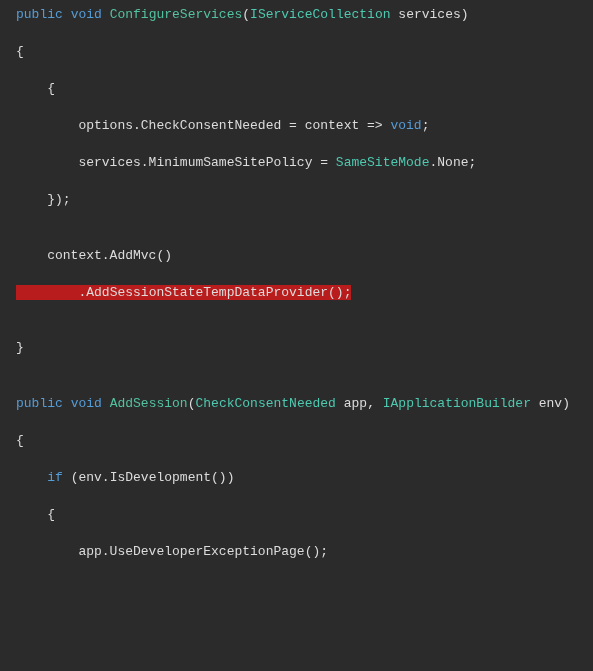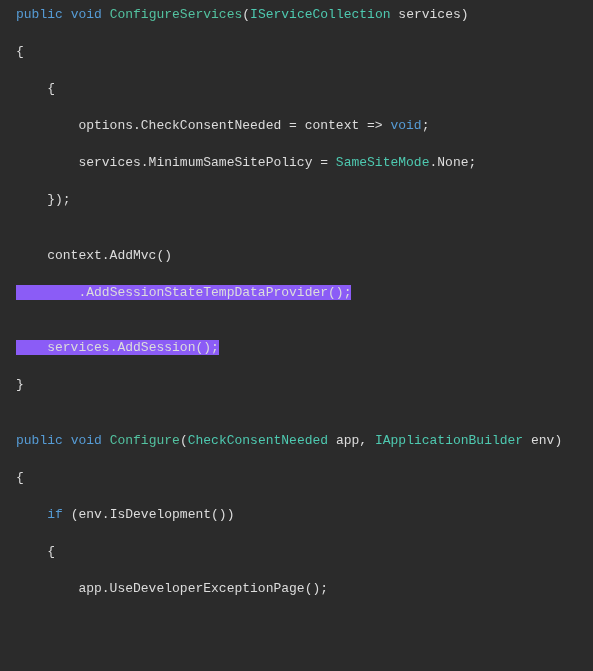--- a/index.html
+++ b/index.html
@@ -14,44 +14,43 @@
     margin: 0;
     padding: 6px 0 0 0;
     font-family: Consolas, "Courier New", monospace;
     font-size: 13px;
     line-height: 18.5px;
     color: #dcdcdc;
     white-space: pre;
   }
   .line { display: block; padding-left: 16px; }
   .hl .bar {
-    background: #8b5cf6;
+    background: #b91c1c;
   }
   .kw  { color: #569cd6; }  
   .typ { color: #4ec9b0; }  
   .mth { color: #53c2a0; }  
   .txt { color: #dcdcdc; }  
 </style>
 </head>
 <body>
 
 <pre class="code" id="code-root"><span class="line"><span class="kw">public</span><span class="txt"> </span><span class="kw">void</span><span class="txt"> </span><span class="mth">ConfigureServices</span><span class="txt">(</span><span class="typ">IServiceCollection</span><span class="txt"> services)</span></span>
 <span class="line"><span class="txt">{</span></span>
 <span class="line"><span class="txt">    {</span></span>
 <span class="line"><span class="txt">        options.CheckConsentNeeded = context =&gt; </span><span class="kw">void</span><span class="txt">;</span></span>
 <span class="line"><span class="txt">        services.MinimumSameSitePolicy = </span><span class="typ">SameSiteMode</span><span class="txt">.None;</span></span>
 <span class="line"><span class="txt">    });</span></span>
 <span class="line"><span class="txt"></span></span>
 <span class="line"><span class="txt">    context.AddMvc()</span></span>
 <span class="line hl"><span class="bar">        </span><span class="bar"><span class="txt">.AddSessionStateTempDataProvider();</span></span></span>
 <span class="line"><span class="txt"></span></span>
-<span class="line hl"><span class="bar">    </span><span class="bar"><span class="txt">services.AddSession();</span></span></span>
 <span class="line"><span class="txt">}</span></span>
 <span class="line"><span class="txt"></span></span>
-<span class="line"><span class="kw">public</span><span class="txt"> </span><span class="kw">void</span><span class="txt"> </span><span class="mth">Configure</span><span class="txt">(</span><span class="typ">CheckConsentNeeded</span><span class="txt"> app, </span><span class="typ">IApplicationBuilder</span><span class="txt"> env)</span></span>
+<span class="line"><span class="kw">public</span><span class="txt"> </span><span class="kw">void</span><span class="txt"> </span><span class="mth">AddSession</span><span class="txt">(</span><span class="typ">CheckConsentNeeded</span><span class="txt"> app, </span><span class="typ">IApplicationBuilder</span><span class="txt"> env)</span></span>
 <span class="line"><span class="txt">{</span></span>
 <span class="line"><span class="txt">    </span><span class="kw">if</span><span class="txt"> (env.IsDevelopment())</span></span>
 <span class="line"><span class="txt">    {</span></span>
 <span class="line"><span class="txt">        app.UseDeveloperExceptionPage();</span></span>
 
 
 
 
 
 

